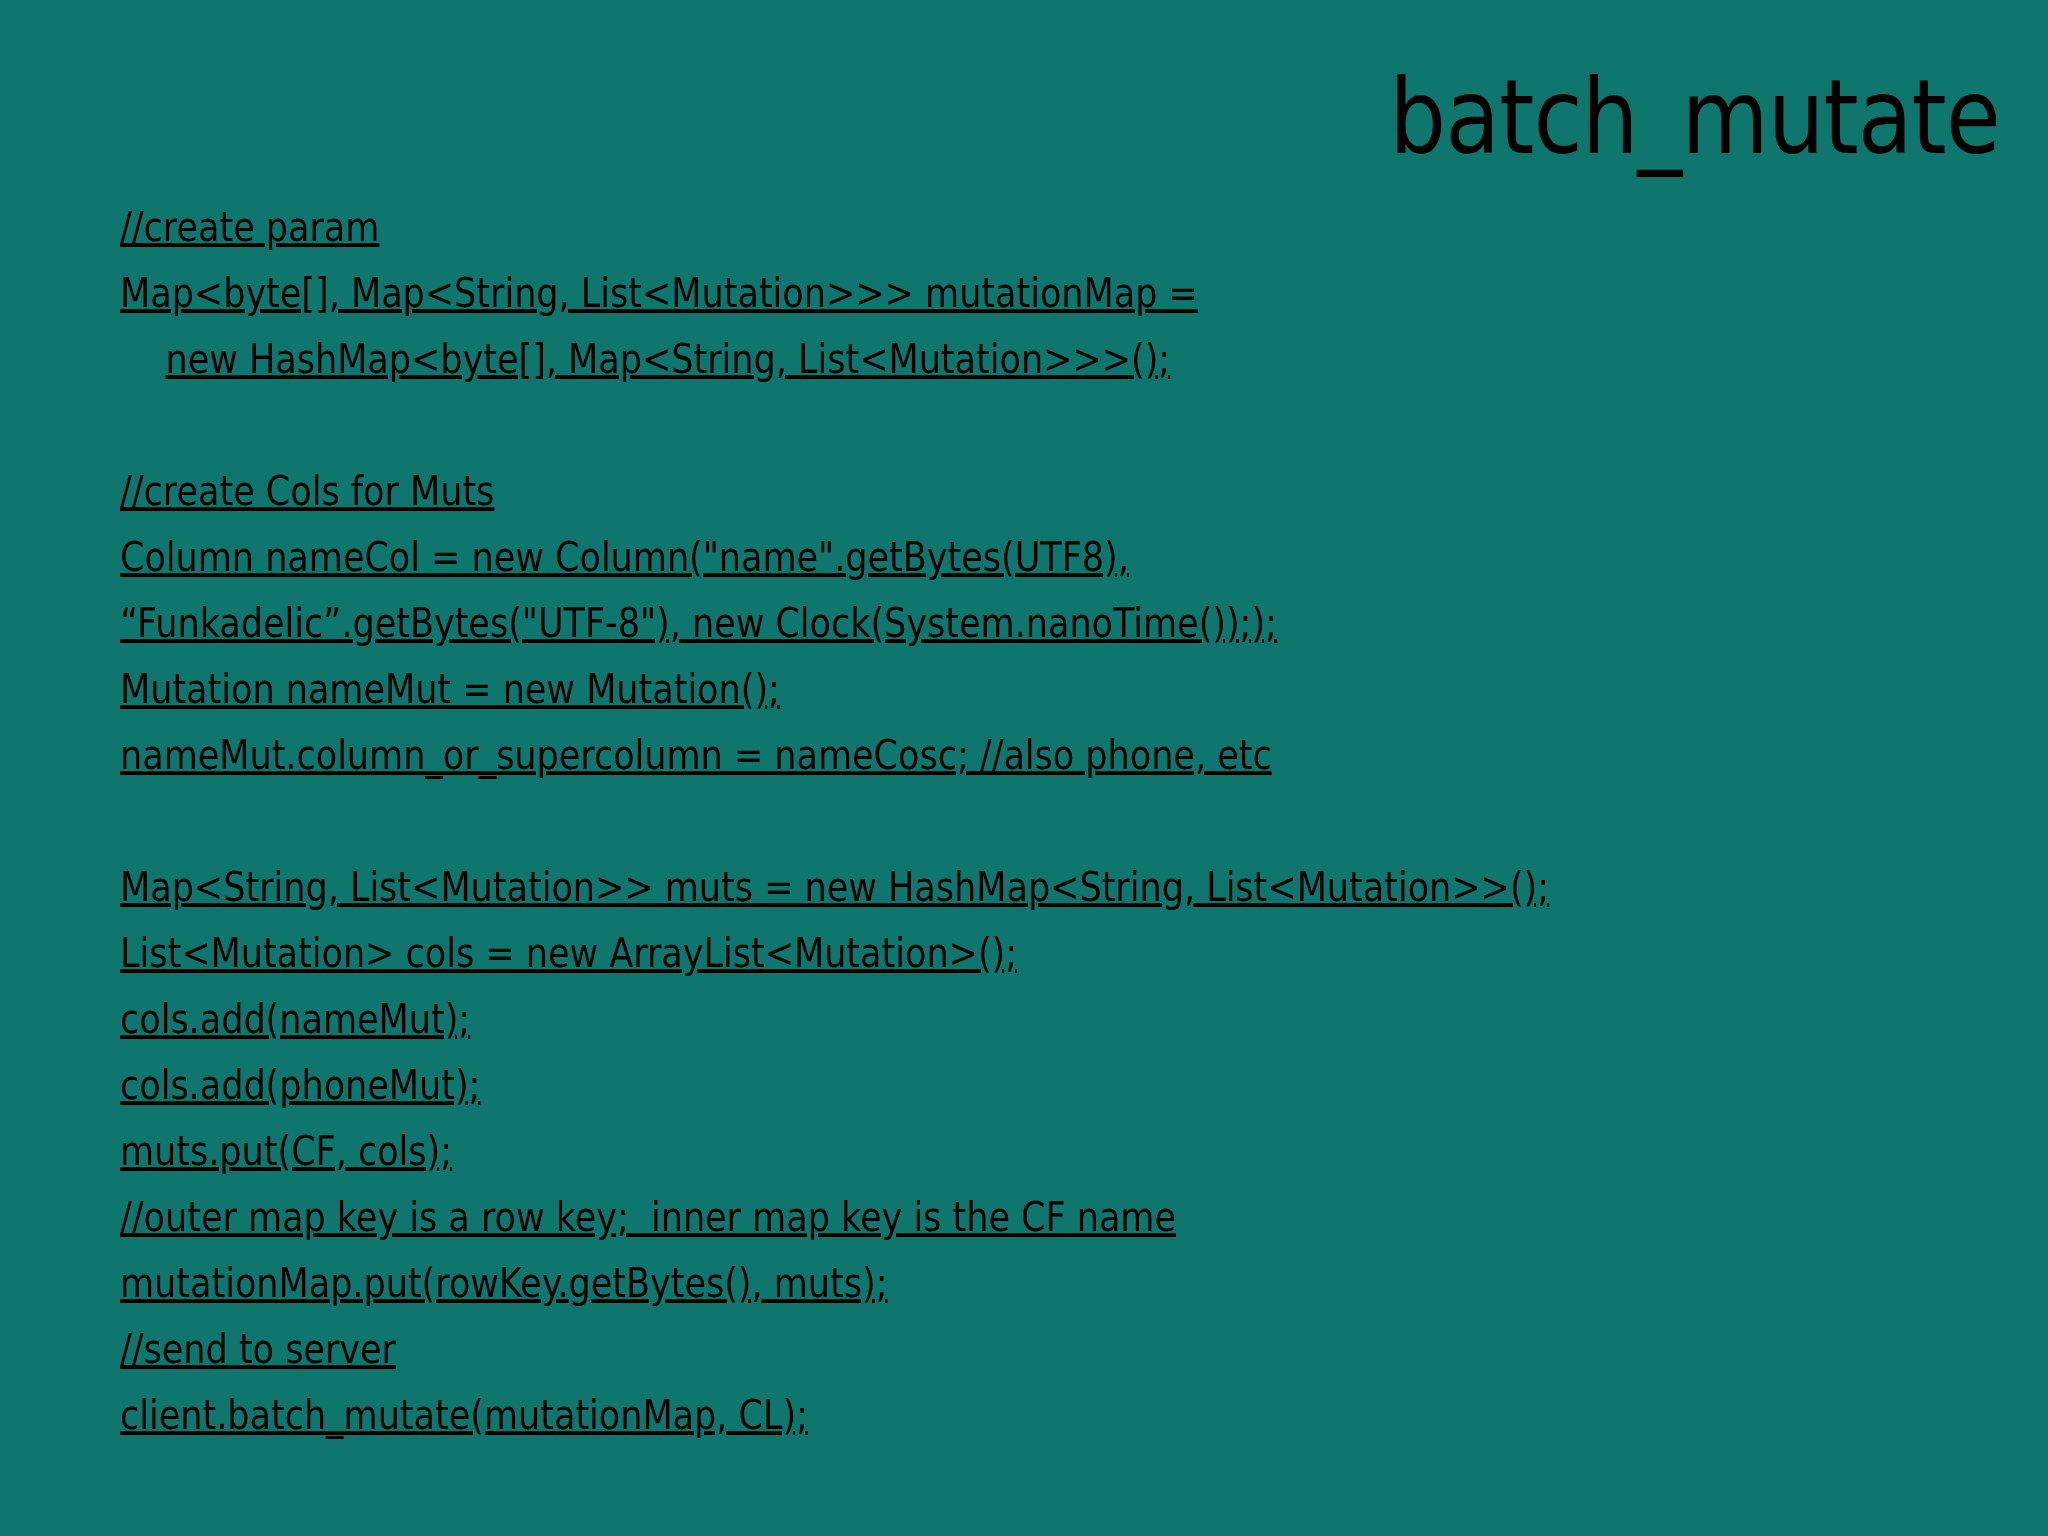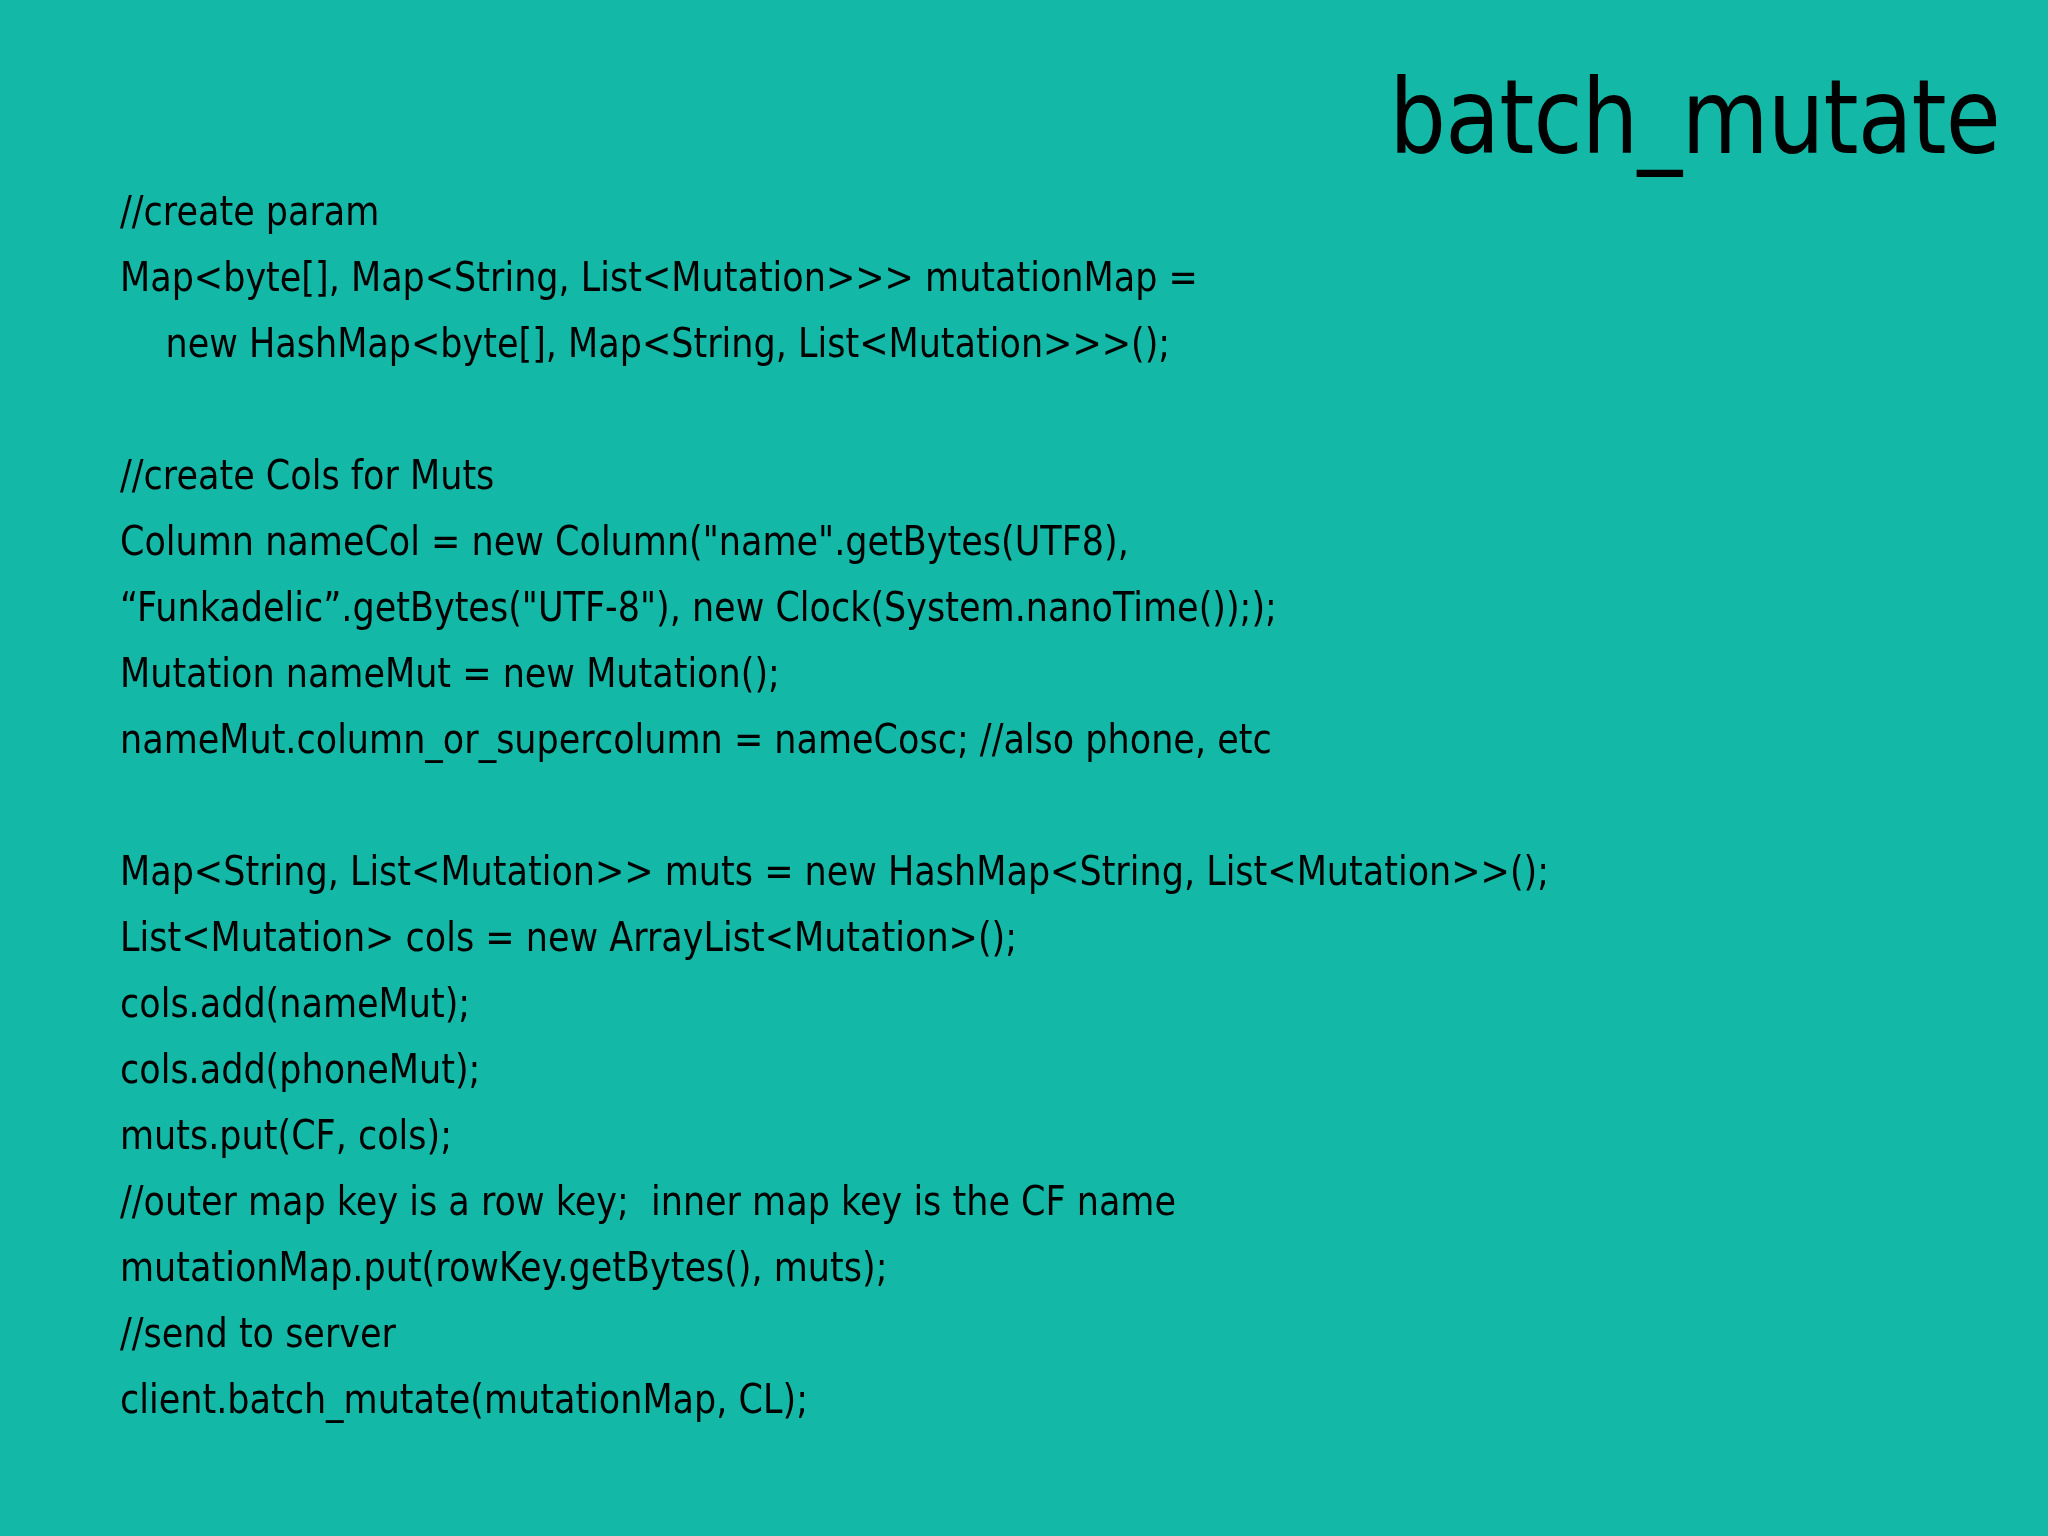--- a/index.html
+++ b/index.html
@@ -11,21 +11,21 @@
     width: 2048px;
     height: 1536px;
     overflow: hidden;
     font-family: "Liberation Sans", sans-serif;
     color: #000000;
     position: relative;
   }
   .slide {
     position: absolute;
     inset: 0;
-    background: #14b8a6;
+    background: #0f766e;
   }
   
   .slide-title {
     position: absolute;
     left: 1024px;
     right: 48px;
     top: 60px;
     text-align: right;
     font-family: "DejaVu Sans", sans-serif;
     font-size: 104px;
@@ -34,22 +34,23 @@
     letter-spacing: -1px;
     color: #000000;
     white-space: nowrap;
     transform: scaleX(0.86);
     transform-origin: right top;
   }
   
   .body-block {
     position: absolute;
     left: 120px;
-    top: 178px;
+    top: 194px;
     width: 1820px;
+    text-decoration: underline;
   }
   .code-line {
     font-family: "DejaVu Sans", sans-serif;
     font-size: 40px;
     line-height: 66px;
     height: 66px;
     color: #000000;
     white-space: pre;
     transform: scaleX(0.875);
     transform-origin: left center;

